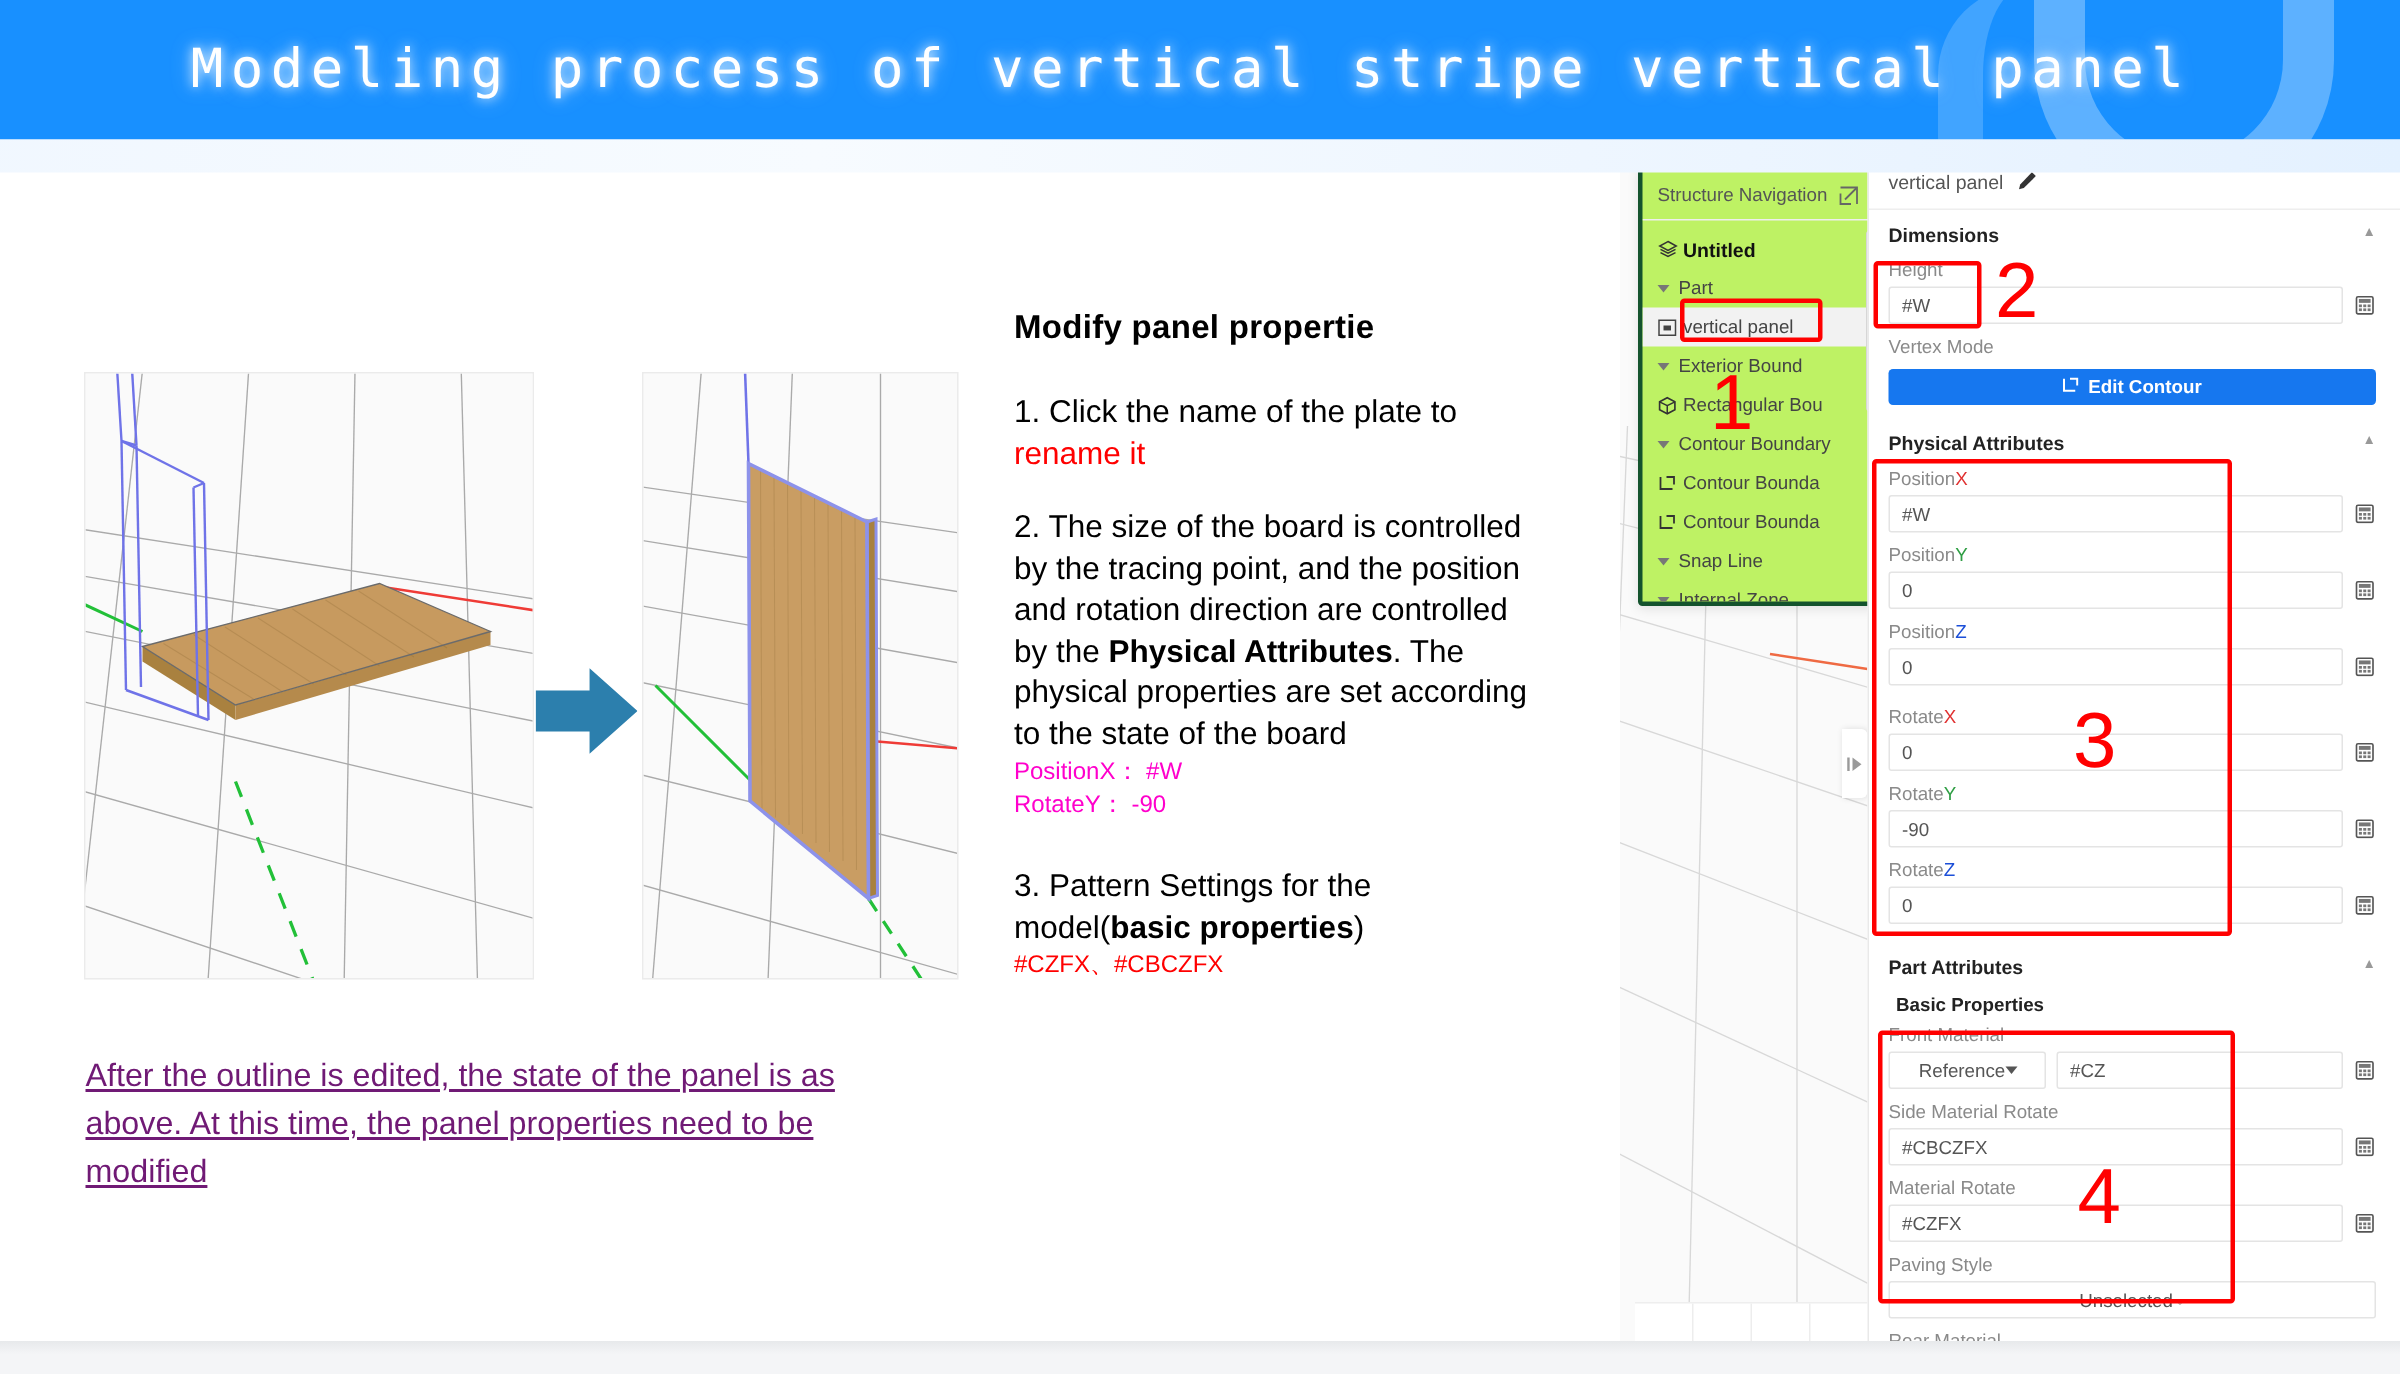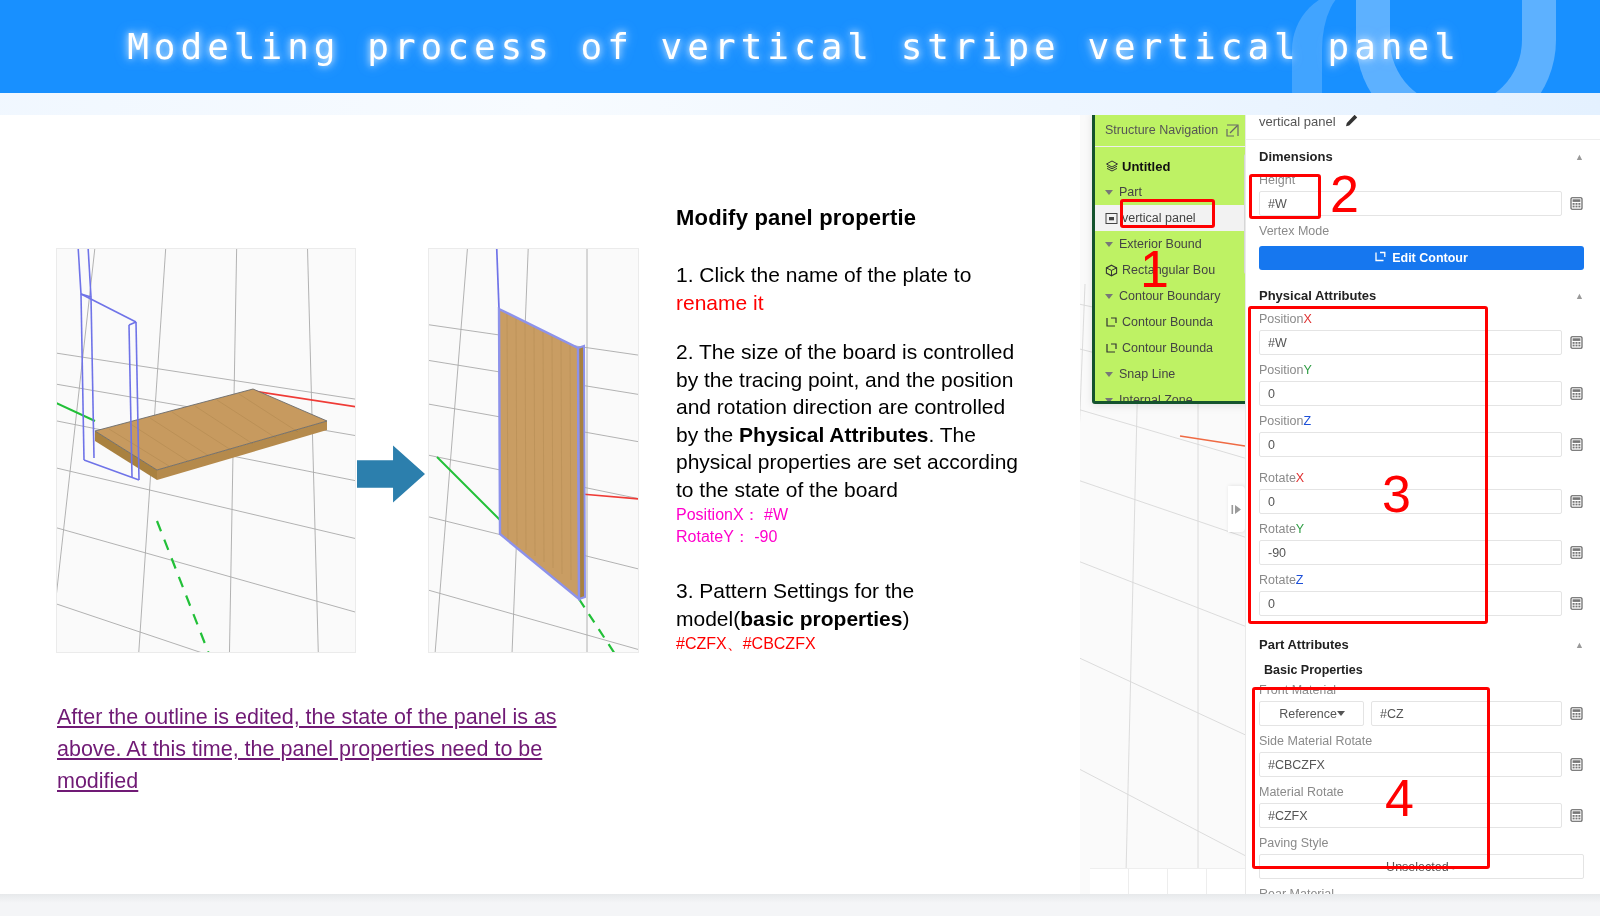--- a/index.html
+++ b/index.html
@@ -141,21 +141,21 @@
   .props {
     position:absolute; left:165px; top:0; width:355px; height:812px;
     background:#fff; border-left:1px solid #e9e9e9;
   }
   .props-title {
     height:36px; display:flex; align-items:center; gap:9px;
     padding:0 0 0 13px; font-size:13px; color:#555;
     border-bottom:1px solid #eeeeee;
   }
   .sect-head {
-    display:flex; align-items:center; justify-content:space-between;
+    display:flex; align-items:flex-start; justify-content:space-between;
     padding:9px 16px 6px 13px; font-size:13px; font-weight:bold; color:#222;gap:32px;
   }
   .sect-head .chev { color:#999; font-size:9px; }
   .sub-head { padding:5px 13px 3px 18px; font-size:12.5px; font-weight:bold; color:#222; }
   .field { padding:2px 16px 5px 13px; }
   .field-label { font-size:12.5px; color:#8a8a8a; margin-bottom:3px; line-height:16px; }
   .field-label .ax-x { color:#e03131; }
   .field-label .ax-y { color:#2f9e44; }
   .field-label .ax-z { color:#1c4fd8; }
   .input-row { display:flex; align-items:center; gap:7px; }

